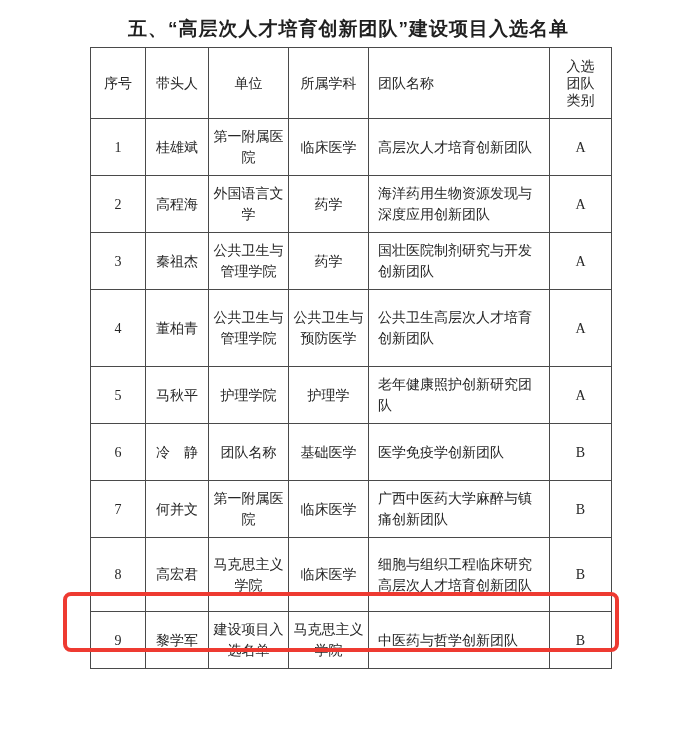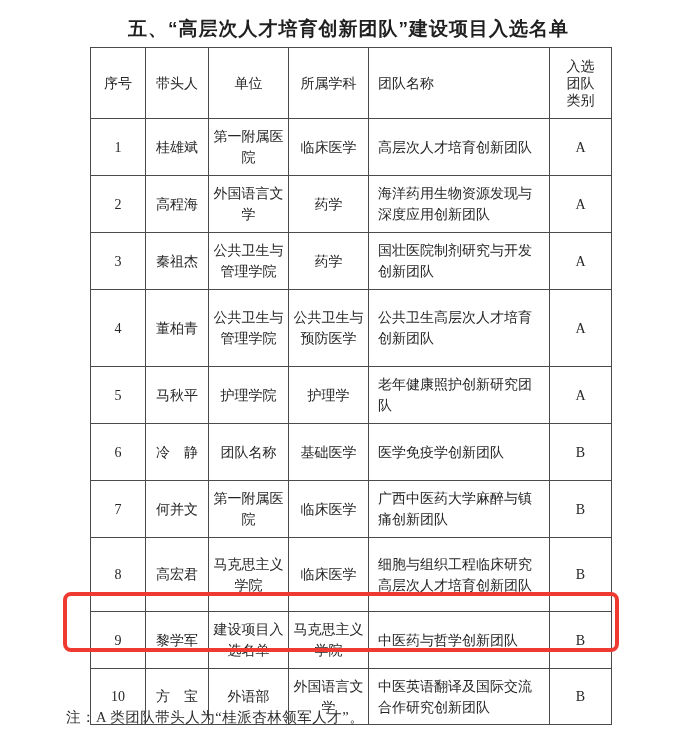--- a/index.html
+++ b/index.html
@@ -187,29 +187,20 @@
 
   <tr>
     <td>9</td>
     <td>黎学军</td>
     <td>建设项目入选名单</td>
     <td>马克思主义学院</td>
     <td class="team-col">中医药与哲学创新团队</td>
     <td>B</td>
   </tr>
 
-  <tr>
-    <td>10</td>
-    <td>方　宝</td>
-    <td>外语部</td>
-    <td>外国语言文学</td>
-    <td class="team-col">中医英语翻译及国际交流合作研究创新团队</td>
-    <td>B</td>
-  </tr>
 </tbody>
     </table>
   </div>
 
   <div id="highlight-box" style="border-color: rgb(238, 58, 49);"></div>
 
-  <div id="footnote">注：A 类团队带头人为“桂派杏林领军人才”。</div>
 
 </div>
 
 </body></html>

